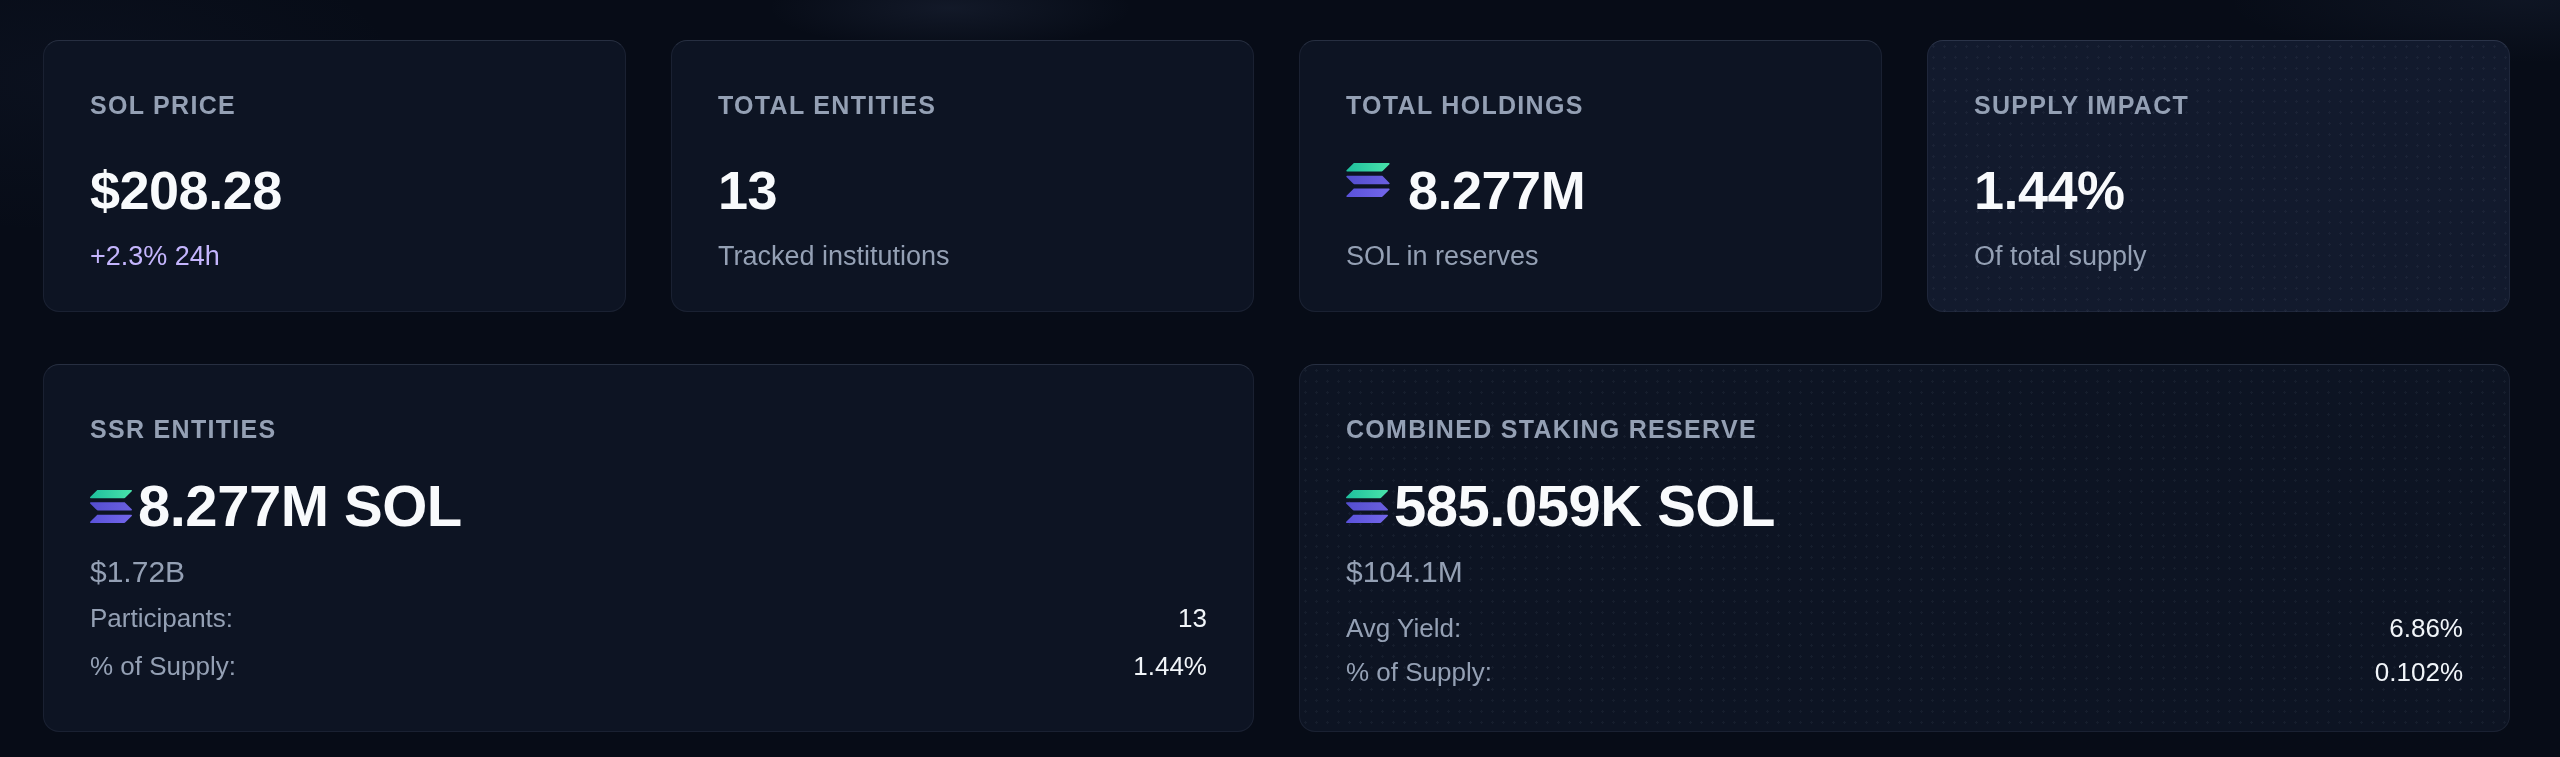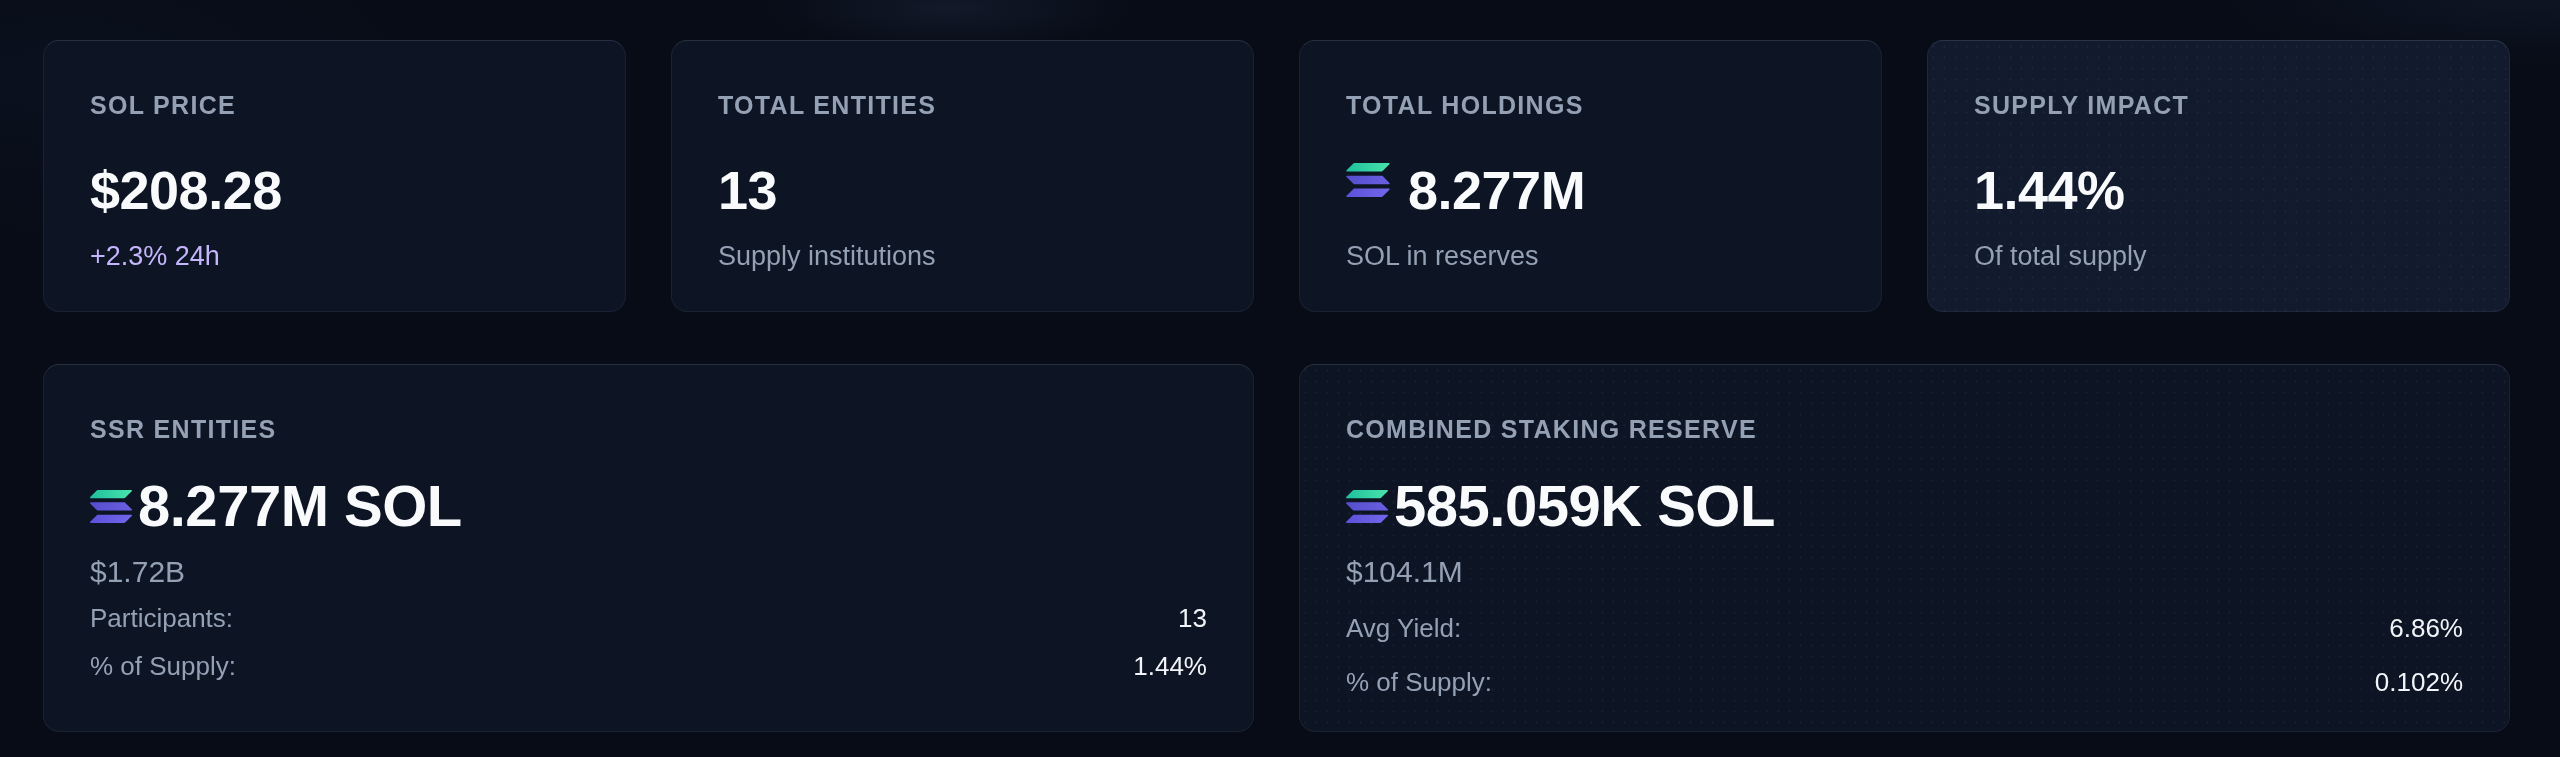--- a/index.html
+++ b/index.html
@@ -54,21 +54,21 @@
   .stat-sub{margin-top:26px;font-size:27px;color:#94a0b4;line-height:1;}
   .stat-sub--positive{color:#c4b5fd;}
 
   .detail-value{
     margin-top:35px;display:flex;align-items:center;gap:6px;
     font-size:58px;font-weight:700;letter-spacing:-0.5px;
     color:#f8fafc;line-height:1;
   }
   .detail-usd{margin-top:22px;font-size:30px;color:#94a0b4;line-height:1;}
   .detail-rows{margin-top:16px;display:flex;flex-direction:column;gap:17px;}
-  .card--staking .detail-rows{margin-top:26px;gap:23px;}
+  .card--staking .detail-rows{margin-top:26px;gap:13px;}
   .detail-row{display:flex;justify-content:space-between;align-items:baseline;font-size:26px;line-height:1.2;}
   .row-label{color:#94a0b4;}
   .row-value{color:#f1f5f9;font-weight:500;}
 
   .sol-icon{display:inline-flex;flex:none;}
   .sol-icon svg{display:block;}
   .sol-icon--sm svg{width:44px;height:34px;}
   .sol-icon--lg svg{width:42px;height:33px;}
 </style>
 </head>
@@ -99,21 +99,21 @@
       <span>$208.28</span>
     </div>
     <div class="stat-sub stat-sub--positive">+2.3% 24h</div>
   </section>
 
   <section class="card">
     <div class="card-label">TOTAL ENTITIES</div>
     <div class="stat-value">
       <span>13</span>
     </div>
-    <div class="stat-sub">Supply institutions</div>
+    <div class="stat-sub">Tracked institutions</div>
   </section>
 
   <section class="card">
     <div class="card-label">TOTAL HOLDINGS</div>
     <div class="stat-value">
       <span class="sol-icon sol-icon--sm">
         <svg viewBox="0 0 398 312">
           <path fill="url(#solTop)" d="M64.6 3.8C67 1.4 70.4 0 73.8 0h317.4c5.8 0 8.7 7 4.6 11.1l-62.7 62.7c-2.4 2.4-5.7 3.8-9.2 3.8H6.5c-5.8 0-8.7-7-4.6-11.1L64.6 3.8z"></path>
           <path fill="url(#solMid)" d="M333.1 120.1c-2.4-2.4-5.7-3.8-9.2-3.8H6.5c-5.8 0-8.7 7-4.6 11.1l62.7 62.7c2.4 2.4 5.7 3.8 9.2 3.8h317.4c5.8 0 8.7-7 4.6-11.1l-62.7-62.7z"></path>
           <path fill="url(#solBot)" d="M64.6 237.9c2.4-2.4 5.7-3.8 9.2-3.8h317.4c5.8 0 8.7 7 4.6 11.1l-62.7 62.7c-2.4 2.4-5.7 3.8-9.2 3.8H6.5c-5.8 0-8.7-7-4.6-11.1l62.7-62.7z"></path>

